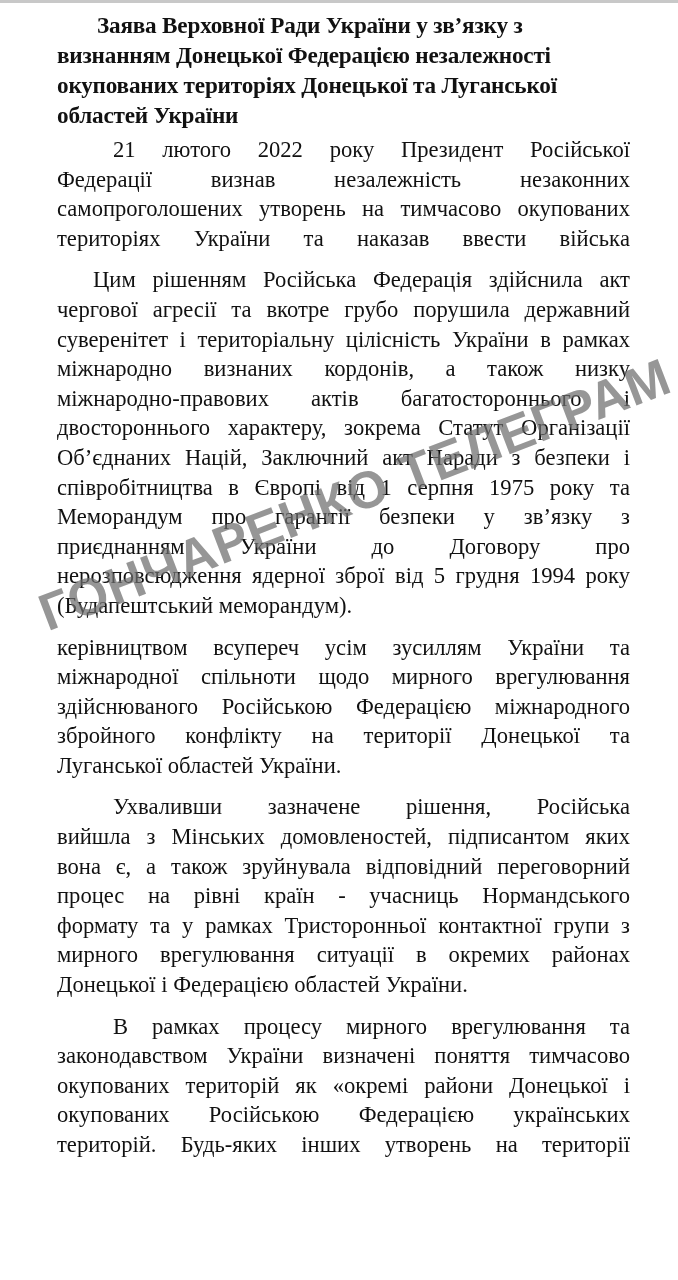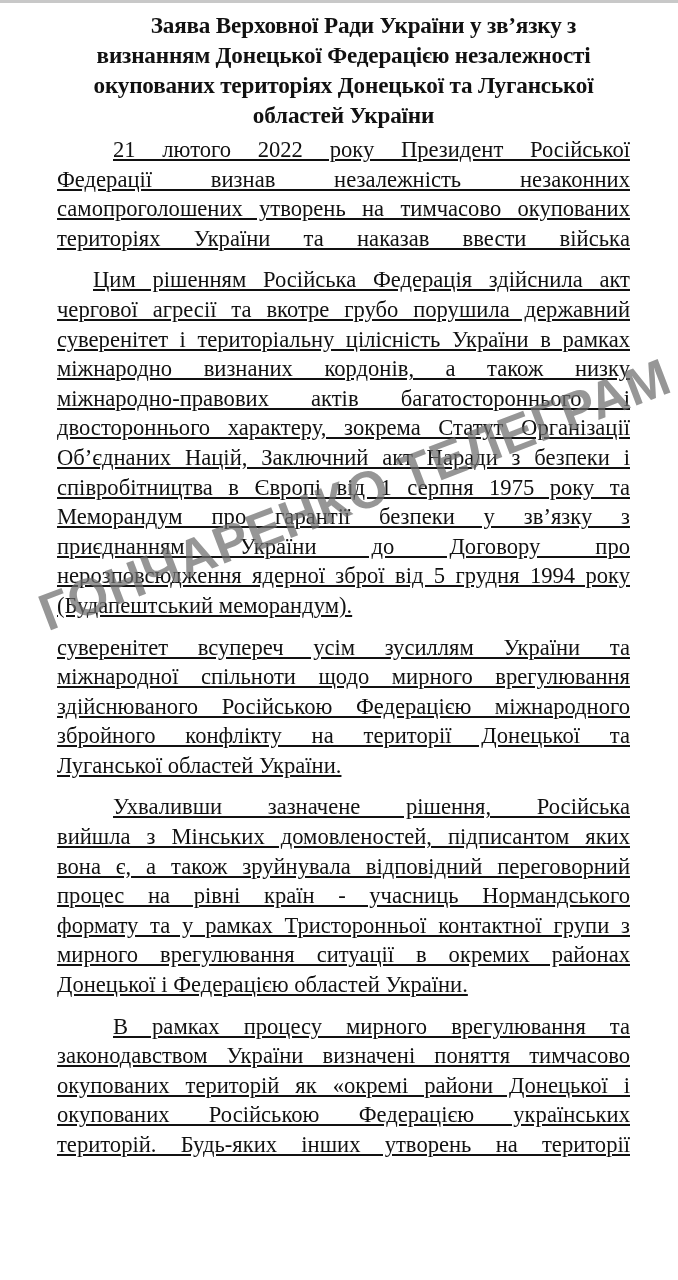--- a/index.html
+++ b/index.html
@@ -19,39 +19,37 @@
     .page {
       position: absolute;
       left: 57px;
       top: 10px;
       width: 573px;
     }
     .title {
       font-weight: bold;
       font-size: 23.2px;
       line-height: 30px;
-      text-align: center;
       margin: 0 0 5px 0;
       letter-spacing: -0.2px;
     }
     .title .tl { display: block; white-space: nowrap; }
     .title .tl.first { padding-left: 40px; }
     .para {
       font-size: 22.6px;
       line-height: 29.6px;
       margin: 0 0 12px 0;
     }
     .para .ln {
       display: block;
       text-align: justify;
       text-align-last: justify;
       white-space: nowrap;
       height: 29.6px;
       overflow: visible;
-      text-decoration: underline;
     }
     .para .ln.last { text-align-last: left; }
     .para .ln.indent { padding-left: 36px; }
     .para .ln.indent2 { padding-left: 56px; }
     .watermark {
       position: absolute;
       left: 20px;
       top: 470px;
       width: 640px;
       transform: rotate(-21deg);
@@ -95,21 +93,21 @@
     <span class="ln">двостороннього характеру, зокрема Статут Організації</span>
     <span class="ln">Об’єднаних Націй, Заключний акт Наради з безпеки і</span>
     <span class="ln">співробітництва в Європі від 1 серпня 1975 року та</span>
     <span class="ln">Меморандум про гарантії безпеки у зв’язку з</span>
     <span class="ln">приєднанням України до Договору про</span>
     <span class="ln">нерозповсюдження ядерної зброї від 5 грудня 1994 року</span>
     <span class="ln last">(Будапештський меморандум).</span>
   </div>
 
   <div class="para">
-    <span class="ln">суверенітет всупереч усім зусиллям України та</span>
+    <span class="ln">керівництвом всупереч усім зусиллям України та</span>
     <span class="ln">міжнародної спільноти щодо мирного врегулювання</span>
     <span class="ln">здійснюваного Російською Федерацією міжнародного</span>
     <span class="ln">збройного конфлікту на території Донецької та</span>
     <span class="ln last">Луганської областей України.</span>
   </div>
 
   <div class="para">
     <span class="ln indent2">Ухваливши зазначене рішення, Російська</span>
     <span class="ln">вийшла з Мінських домовленостей, підписантом яких</span>
     <span class="ln">вона є, а також зруйнувала відповідний переговорний</span>

